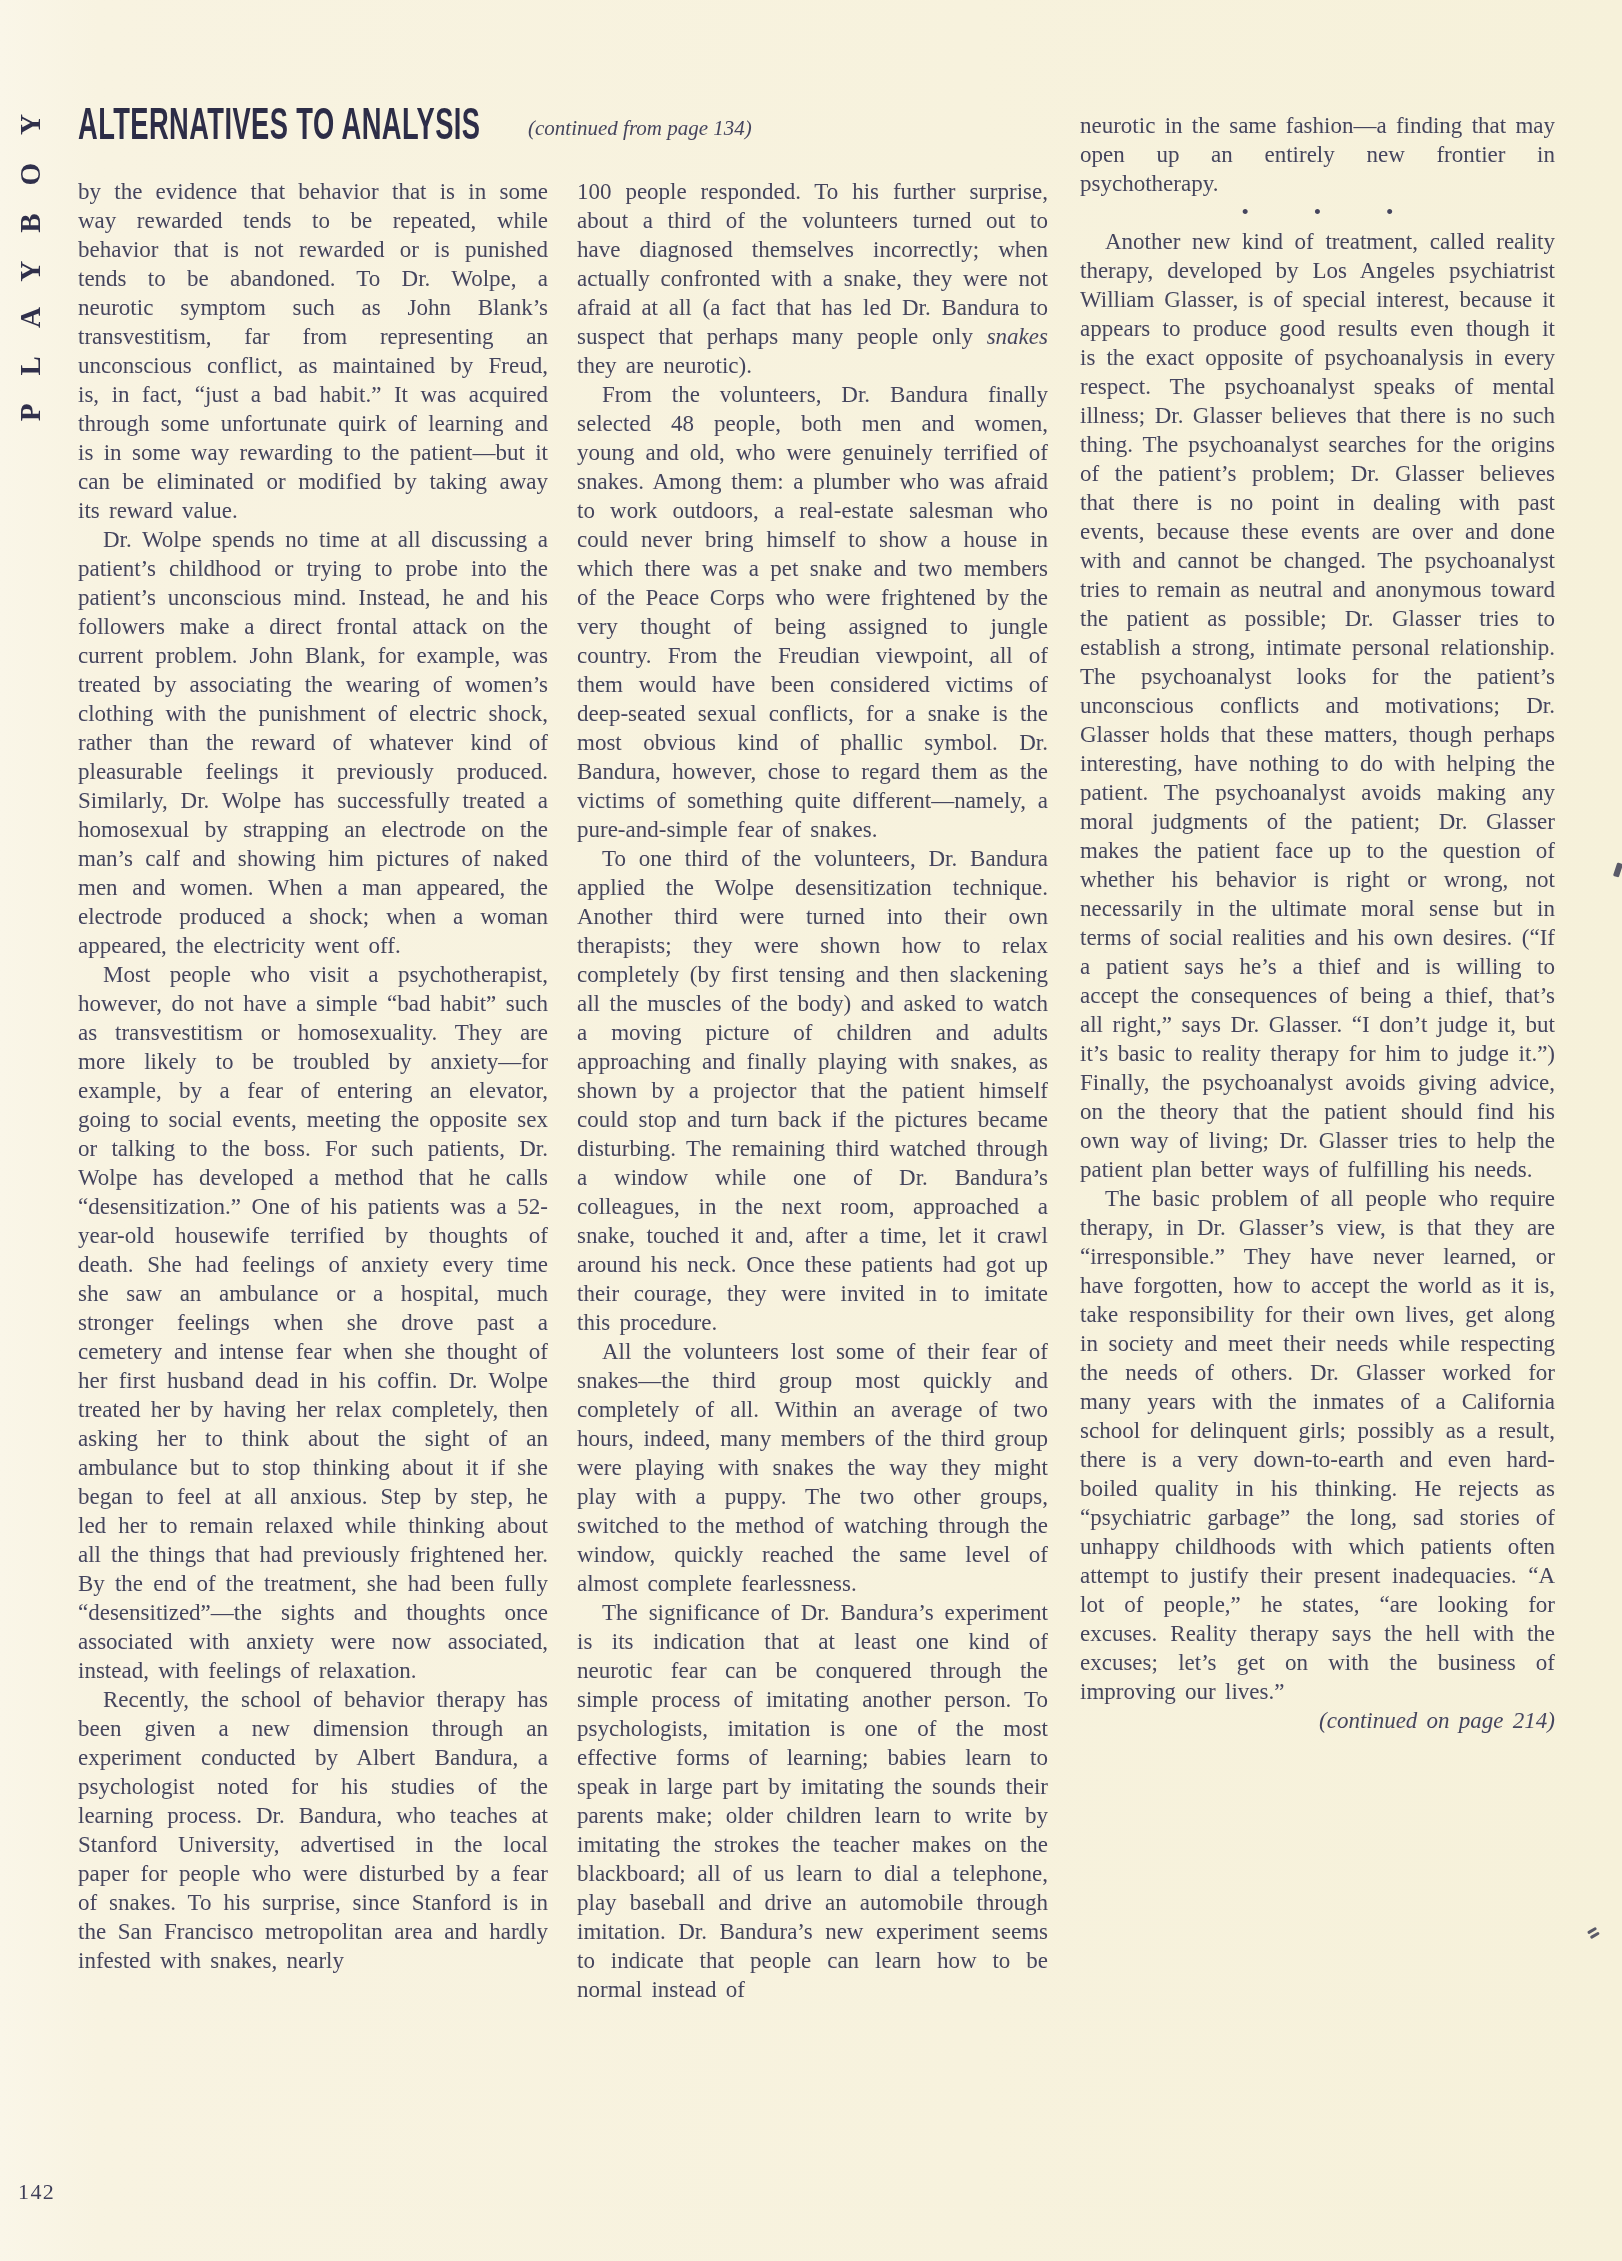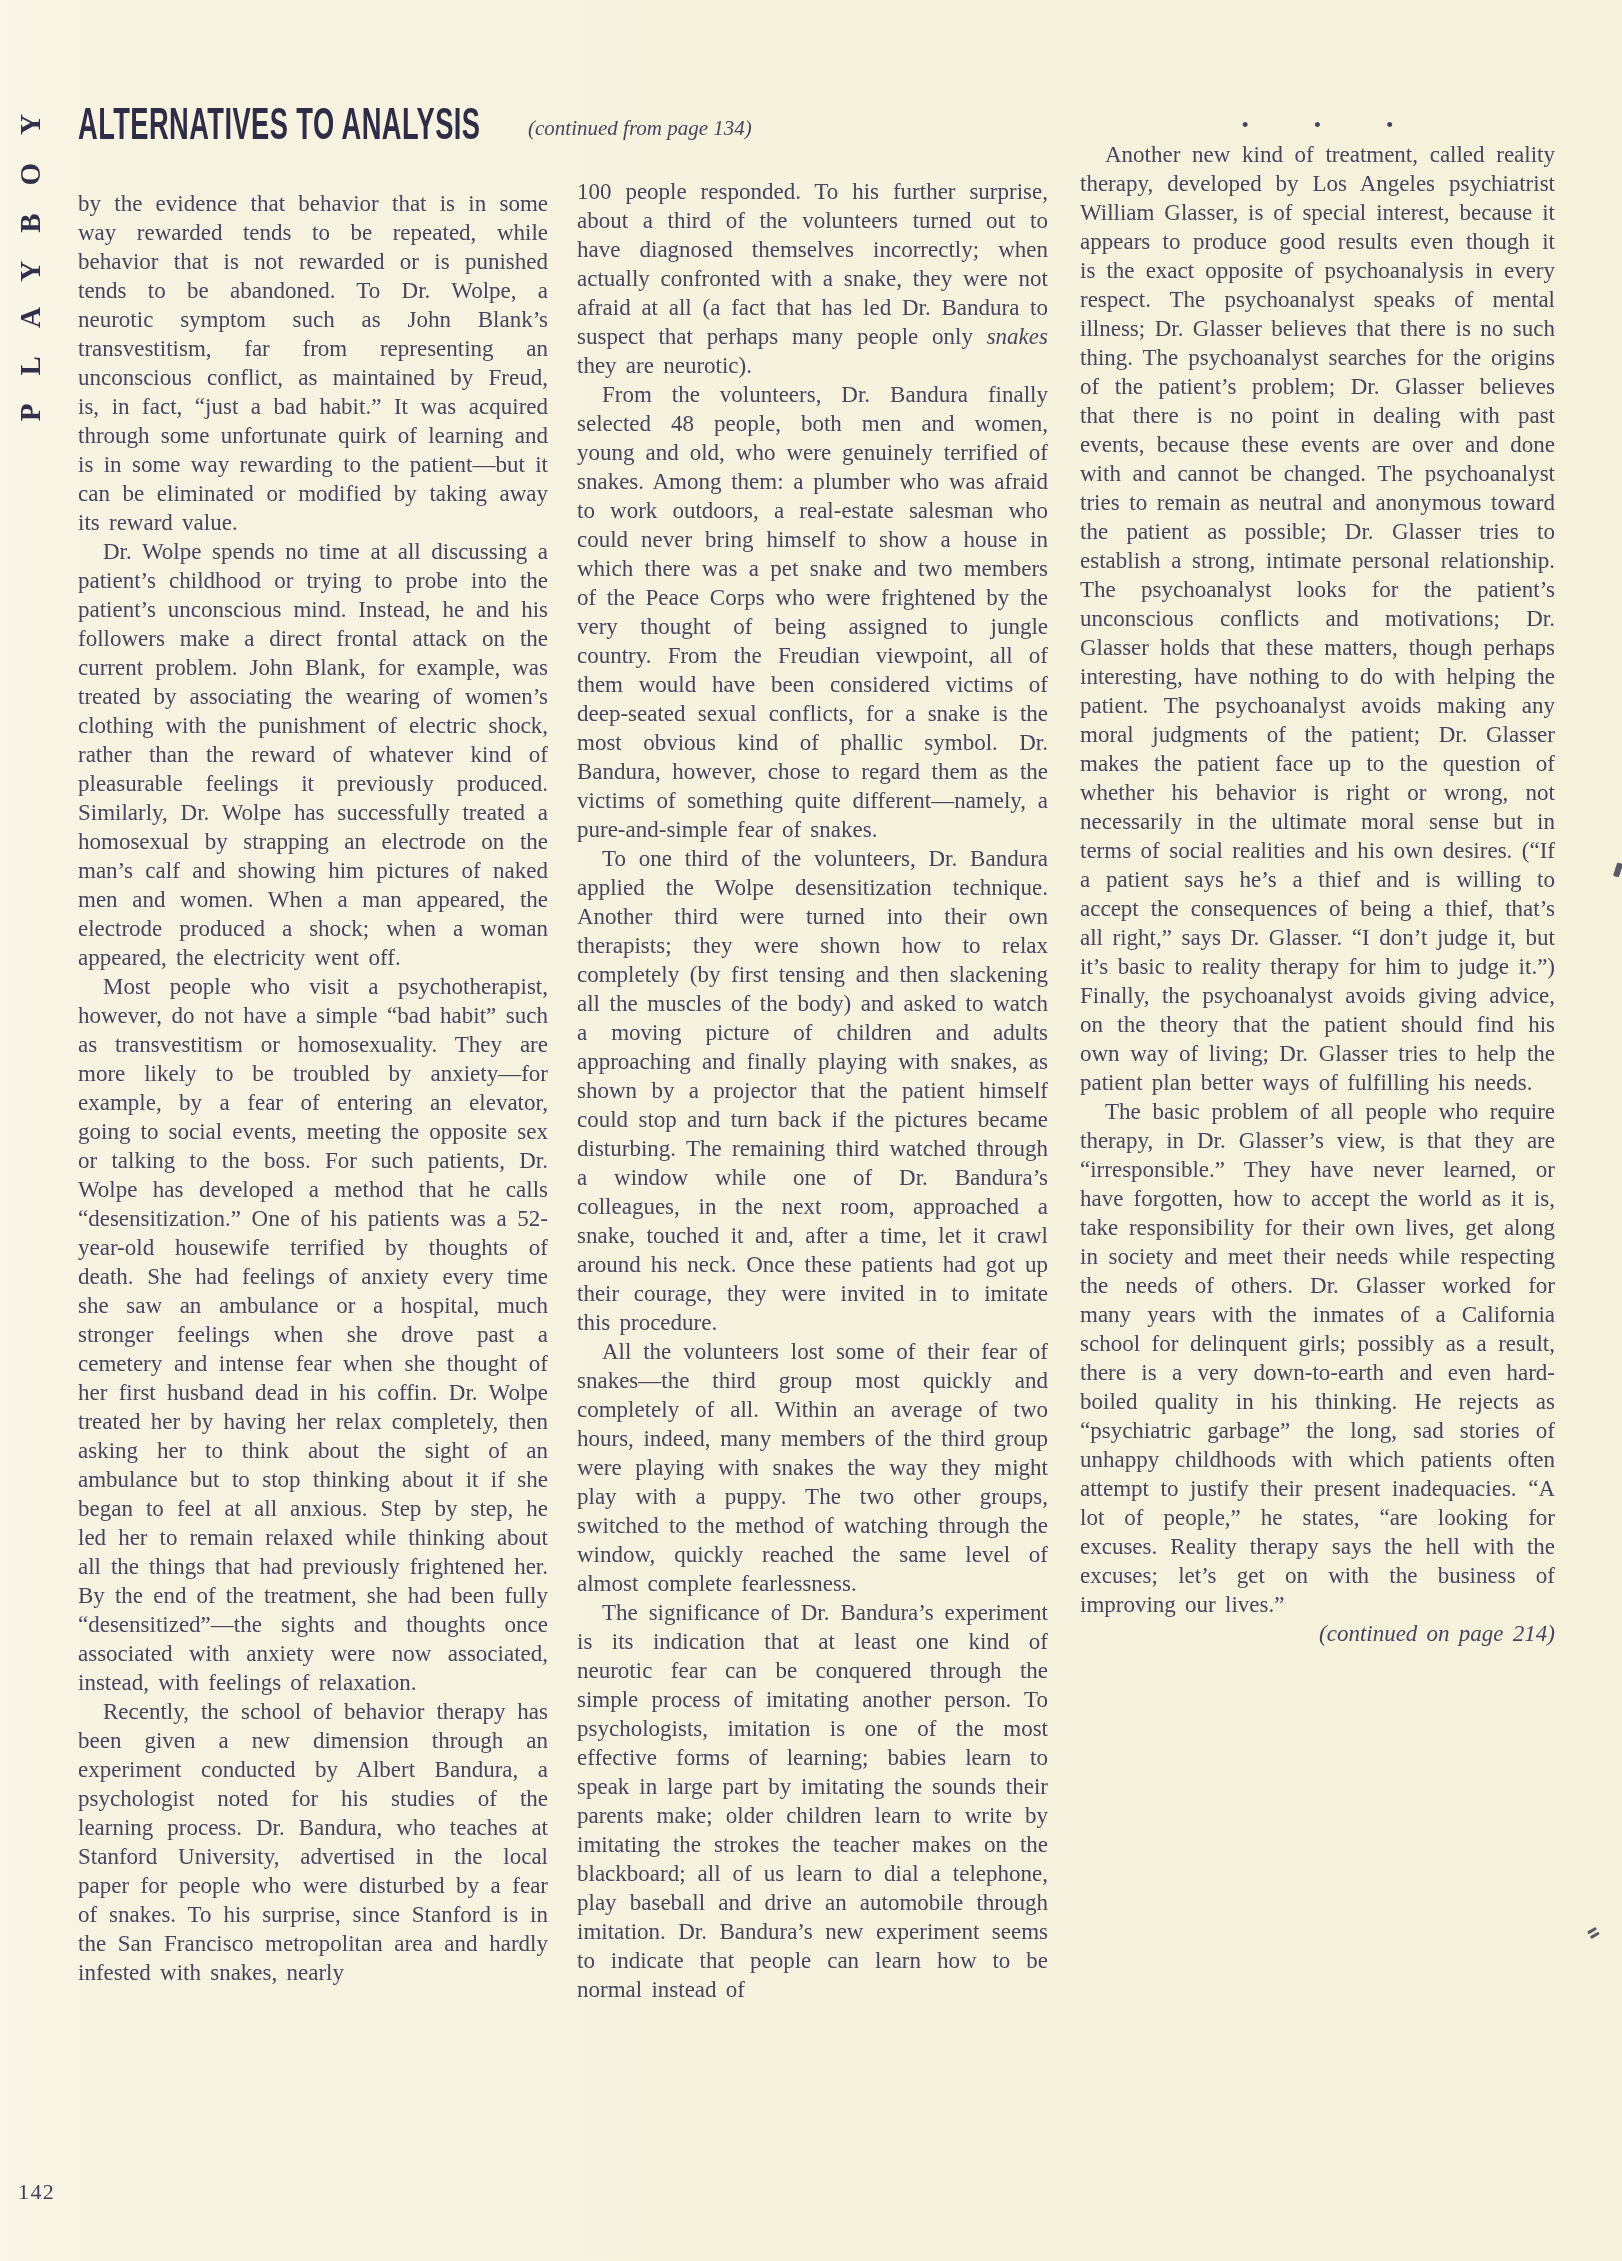--- a/index.html
+++ b/index.html
@@ -31,21 +31,21 @@
   }
   .continuation{
     position:absolute;left:450px;bottom:4.2px;
     font-style:italic;font-size:21px;color:#45455e;white-space:nowrap;
   }
   .column{
     position:absolute;
     font-size:23px;line-height:29px;
     text-align:justify;word-spacing:3.5px;
   }
-  #col1{left:78px;top:177px;width:470px;margin-top:12px;}
+  #col1{left:78px;top:177px;width:470px;}
   #col2{left:577px;top:177px;width:471px;}
   #col3{left:1080px;top:111px;width:475px;}
   .para{margin:0;padding:0;}
   .para.indent{text-indent:25px;}
   .para.separator{
     text-align:center;text-indent:0;
     letter-spacing:23.6px;word-spacing:12.5px;padding-left:23.6px;
     font-size:21px;line-height:29px;
   }
   .para.continued{text-align:right;text-indent:0;}
@@ -75,20 +75,21 @@
       <p class="para indent"><span>Recently, the school of behavior therapy has been given a new dimension through an experiment conducted by Albert Bandura, a psychologist noted for his studies of the learning process. Dr. Bandura, who teaches at Stanford University, advertised in the local paper for people who were disturbed by a fear of snakes. To his surprise, since Stanford is in the San Francisco metropolitan area and hardly infested with snakes, nearly</span></p>
     </div>
   <div class="column" id="col2">
       <p class="para"><span>100 people responded. To his further surprise, about a third of the volunteers turned out to have diagnosed themselves incorrectly; when actually confronted with a snake, they were not afraid at all (a fact that has led Dr. Bandura to suspect that perhaps many people only </span><span class="italic">snakes</span><span> they are neurotic).</span></p>
       <p class="para indent"><span>From the volunteers, Dr. Bandura finally selected 48 people, both men and women, young and old, who were genuinely terrified of snakes. Among them: a plumber who was afraid to work outdoors, a real-estate salesman who could never bring himself to show a house in which there was a pet snake and two members of the Peace Corps who were frightened by the very thought of being assigned to jungle country. From the Freudian viewpoint, all of them would have been considered victims of deep-seated sexual conflicts, for a snake is the most obvious kind of phallic symbol. Dr. Bandura, however, chose to regard them as the victims of something quite different—namely, a pure-and-simple fear of snakes.</span></p>
       <p class="para indent"><span>To one third of the volunteers, Dr. Bandura applied the Wolpe desensitization technique. Another third were turned into their own therapists; they were shown how to relax completely (by first tensing and then slackening all the muscles of the body) and asked to watch a moving picture of children and adults approaching and finally playing with snakes, as shown by a projector that the patient himself could stop and turn back if the pictures became disturbing. The remaining third watched through a window while one of Dr. Bandura’s colleagues, in the next room, approached a snake, touched it and, after a time, let it crawl around his neck. Once these patients had got up their courage, they were invited in to imitate this procedure.</span></p>
       <p class="para indent"><span>All the volunteers lost some of their fear of snakes—the third group most quickly and completely of all. Within an average of two hours, indeed, many members of the third group were playing with snakes the way they might play with a puppy. The two other groups, switched to the method of watching through the window, quickly reached the same level of almost complete fearlessness.</span></p>
       <p class="para indent"><span>The significance of Dr. Bandura’s experiment is its indication that at least one kind of neurotic fear can be conquered through the simple process of imitating another person. To psychologists, imitation is one of the most effective forms of learning; babies learn to speak in large part by imitating the sounds their parents make; older children learn to write by imitating the strokes the teacher makes on the blackboard; all of us learn to dial a telephone, play baseball and drive an automobile through imitation. Dr. Bandura’s new experiment seems to indicate that people can learn how to be normal instead of</span></p>
     </div>
   <div class="column" id="col3">
+      <p class="para"><span>neurotic in the same fashion—a finding that may open up an entirely new frontier in psychotherapy.</span></p>
       <p class="para separator"><span>• • •</span></p>
       <p class="para indent"><span>Another new kind of treatment, called reality therapy, developed by Los Angeles psychiatrist William Glasser, is of special interest, because it appears to produce good results even though it is the exact opposite of psychoanalysis in every respect. The psychoanalyst speaks of mental illness; Dr. Glasser believes that there is no such thing. The psychoanalyst searches for the origins of the patient’s problem; Dr. Glasser believes that there is no point in dealing with past events, because these events are over and done with and cannot be changed. The psychoanalyst tries to remain as neutral and anonymous toward the patient as possible; Dr. Glasser tries to establish a strong, intimate personal relationship. The psychoanalyst looks for the patient’s unconscious conflicts and motivations; Dr. Glasser holds that these matters, though perhaps interesting, have nothing to do with helping the patient. The psychoanalyst avoids making any moral judgments of the patient; Dr. Glasser makes the patient face up to the question of whether his behavior is right or wrong, not necessarily in the ultimate moral sense but in terms of social realities and his own desires. (“If a patient says he’s a thief and is willing to accept the consequences of being a thief, that’s all right,” says Dr. Glasser. “I don’t judge it, but it’s basic to reality therapy for him to judge it.”) Finally, the psychoanalyst avoids giving advice, on the theory that the patient should find his own way of living; Dr. Glasser tries to help the patient plan better ways of fulfilling his needs.</span></p>
       <p class="para indent"><span>The basic problem of all people who require therapy, in Dr. Glasser’s view, is that they are “irresponsible.” They have never learned, or have forgotten, how to accept the world as it is, take responsibility for their own lives, get along in society and meet their needs while respecting the needs of others. Dr. Glasser worked for many years with the inmates of a California school for delinquent girls; possibly as a result, there is a very down-to-earth and even hard-boiled quality in his thinking. He rejects as “psychiatric garbage” the long, sad stories of unhappy childhoods with which patients often attempt to justify their present inadequacies. “A lot of people,” he states, “are looking for excuses. Reality therapy says the hell with the excuses; let’s get on with the business of improving our lives.”</span></p>
       <p class="para continued"><span class="italic">(continued on page 214)</span></p>
     </div>
 
   <div class="speck" id="speck1"></div>
   <div class="speck" id="speck2"></div>
 
 </div>

